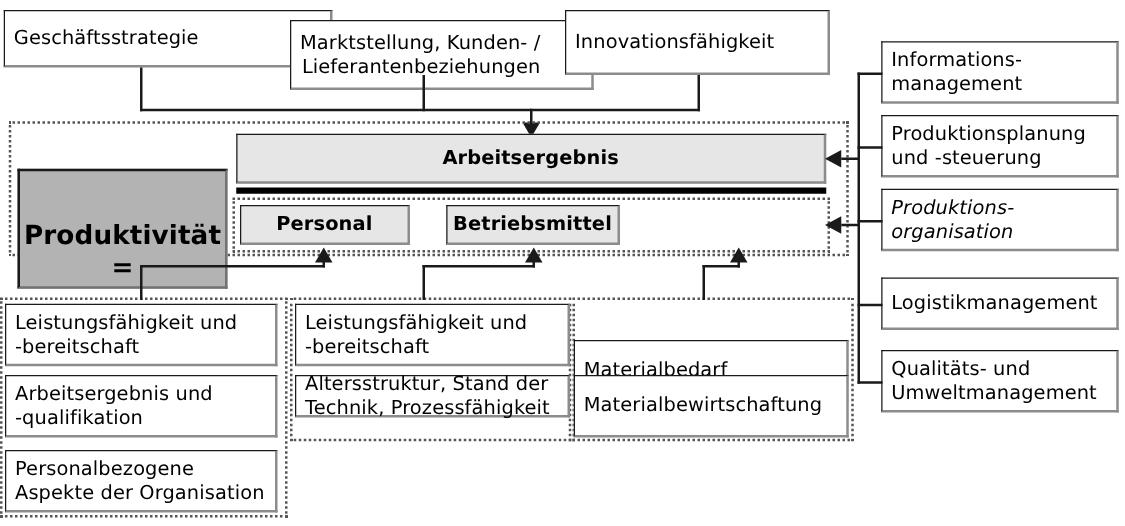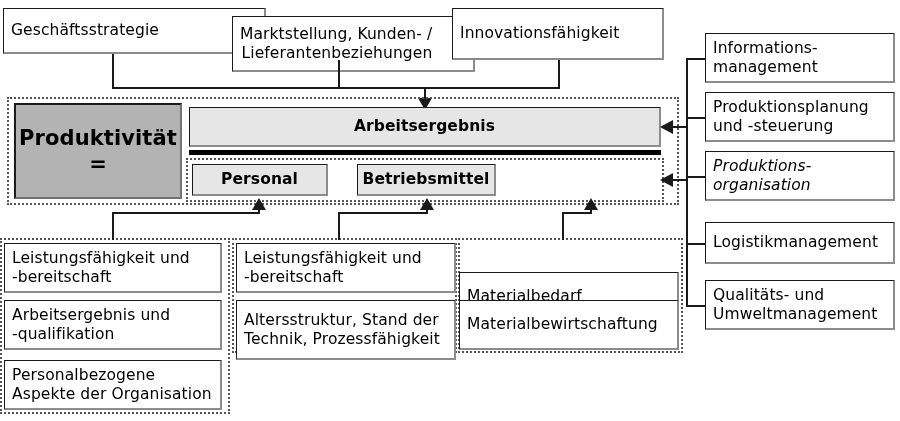--- a/index.html
+++ b/index.html
@@ -40,24 +40,25 @@
   .box.center { justify-content: center; text-align: center; }
   .box.shaded { background: #e6e6e6; font-weight: bold; }
   .box.gray {
     background: #b3b3b3;
     border-top: 2px solid #1a1a1a;
     border-left: 2px solid #1a1a1a;
     border-right: 2px solid #737373;
     border-bottom: 2px solid #737373;
     font-weight: bold;
     font-size: 21px;
-    justify-content: center;
+    justify-content: flex-end;
     text-align: center;
     flex-direction: column;
     line-height: 1.25;
+    margin-top: 32px;
   }
   .box.gray .eq { font-size: 21px; font-weight: bold; }
 
   
   .dotgroup {
     position: absolute;
     box-sizing: border-box;
     border: 2px dotted #555555;
     background: transparent;
   }
@@ -207,21 +208,21 @@
   </div>
   <div class="box" style="left:4px; top:360px; width:218px; height:50px;">
     <span class="txt">Personalbezogene
 Aspekte der Organisation</span>
   </div>
 
   <div class="box" style="left:236px; top:243px; width:220px; height:50px;">
     <span class="txt">Leistungsfähigkeit und
 -bereitschaft</span>
   </div>
-  <div class="box" style="left:236px; top:300px; width:220px; height:60px;">
+  <div class="box" style="left:236px; top:300px; width:220px; height:34px;">
     <span class="txt">Altersstruktur, Stand der
 Technik, Prozessfähigkeit</span>
   </div>
 
   <div class="box" style="left:459px; top:243px; width:220px; height:50px;margin-top:29px;">
     <span class="txt">Materialbedarf</span>
   </div>
   <div class="box" style="left:459px; top:300px; width:220px; height:50px;">
     <span class="txt">Materialbewirtschaftung</span>
   </div>

